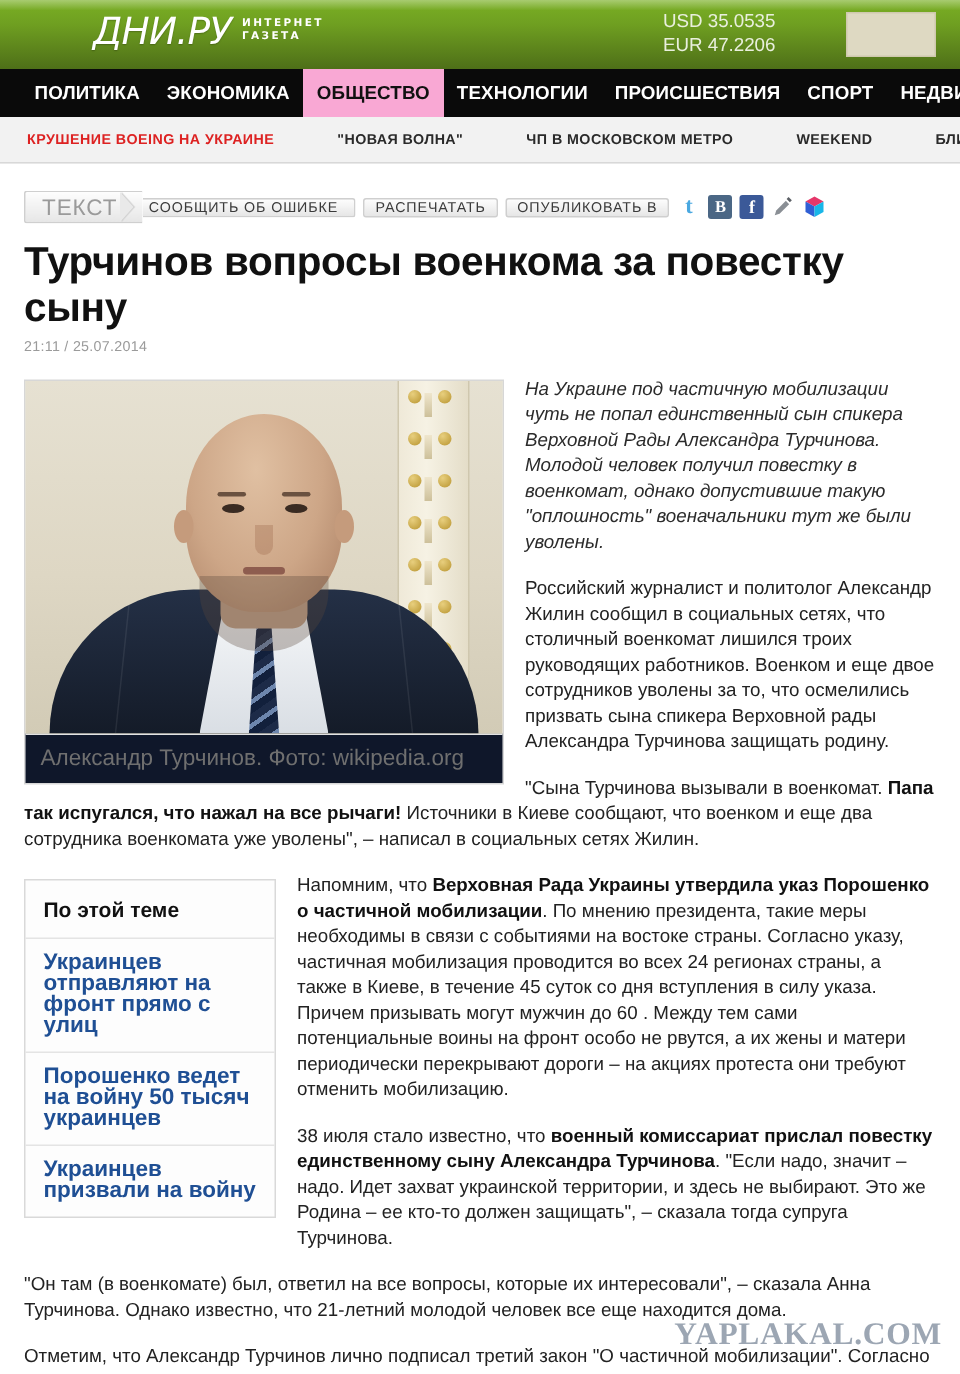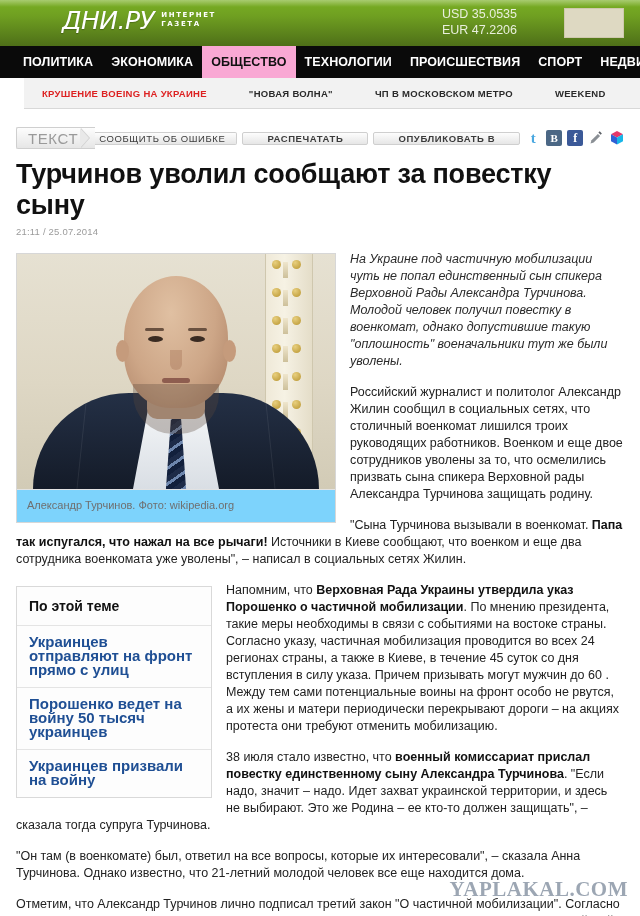--- a/index.html
+++ b/index.html
@@ -109,21 +109,20 @@
   
   .sub-nav {
     position: relative;
     height: 30px;
     background: #f2f2f2;
     border-bottom: 1px solid #d8d8d8;
     display: flex;
     align-items: center;
     overflow: hidden;
     padding-left: 18px;
-    margin-left: 24px;
   }
   .subnav-item {
     font-size: 9.5px;
     font-weight: bold;
     letter-spacing: 0.3px;
     color: #2a2a2a;
     white-space: nowrap;
     margin-right: 42px;
     cursor: pointer;
   }
@@ -140,31 +139,30 @@
   .toolbar {
     position: relative;
     height: 34px;
     display: flex;
     align-items: center;
     margin-top: 12px;
   }
   .tool-btn {
     display: flex;
     align-items: center;
-    padding: 0 24px;
+    padding: 0 7px;
     font-size: 9.5px;
     letter-spacing: 0.6px;
     color: #777777;
     background: linear-gradient(to bottom, #fdfdfd, #e6e6e6);
     border: 1px solid #cfcfcf;
     border-radius: 2px;
     margin-right: 5px;
     white-space: nowrap;
     cursor: pointer;
-    font-weight: bold;
   }
   .tool-btn.strong { color: #3b3b3b; }
   .crumb {
     display: flex;
     align-items: center;
     background: linear-gradient(to bottom, #fdfdfd, #e6e6e6);
     border: 1px solid #cfcfcf;
     border-right: none;
     border-radius: 2px 0 0 2px;
     padding: 0 6px 0 11px;
@@ -373,37 +371,37 @@
   }
   .mouth {
     position: absolute; top: 124px; left: 50%;
     margin-left: -14px;
     width: 28px; height: 5px;
     background: #8e5d4f;
     border-radius: 3px;
   }
   .caption {
     padding: 7px 10px 8px 10px;
-    font-size: 11px;
+    font-size: 15px;
     color: #6f6f6f;
     border-top: 1px solid #e2e2e2;
-    background: #7dd3fc;
+    background: #0f172a;
   }
   .article p { margin: 0 0 14px 0; }
   .lead {
     font-style: italic;
     color: #2b2b2b;
   }
   .article b { font-weight: bold; color: #111; }
 
   
   .related {
     float: left;
     clear: left;
-    width: 196px;
+    width: 168px;
     margin: 4px 14px 10px 0;
     border: 1px solid #d9d9d9;
     background: #fdfdfd;
     box-sizing: border-box;
   }
   .related-title {
     font-size: 14px;
     font-weight: bold;
     color: #111111;
     padding: 11px 12px 10px 12px;
@@ -496,21 +494,21 @@
       <span class="soc soc-mr">
         <svg width="16" height="16" viewBox="0 0 16 16" aria-hidden="true">
           <path d="M8 1l6 3.3-6 3.3-6-3.3z" fill="#e5376a"></path>
           <path d="M2 4.3v7L8 14.6v-7z" fill="#2f5fd4"></path>
           <path d="M14 4.3v7L8 14.6v-7z" fill="#18b6e8"></path>
         </svg>
       </span>
     </div>
   </div>
 
-  <h1 class="headline">Турчинов уволил сообщают за повестку сыну</h1>
+  <h1 class="headline">Турчинов вопросы военкома за повестку сыну</h1>
   <div class="timestamp">21:11 / 25.07.2014</div>
 
   <div class="article">
 
     <figure class="figure">
       <div class="photo">
         <div class="photo-bg"></div>
         <div class="photo-pillar">
           <i style="top:6px"></i>
             <b style="top:6px"></b>

